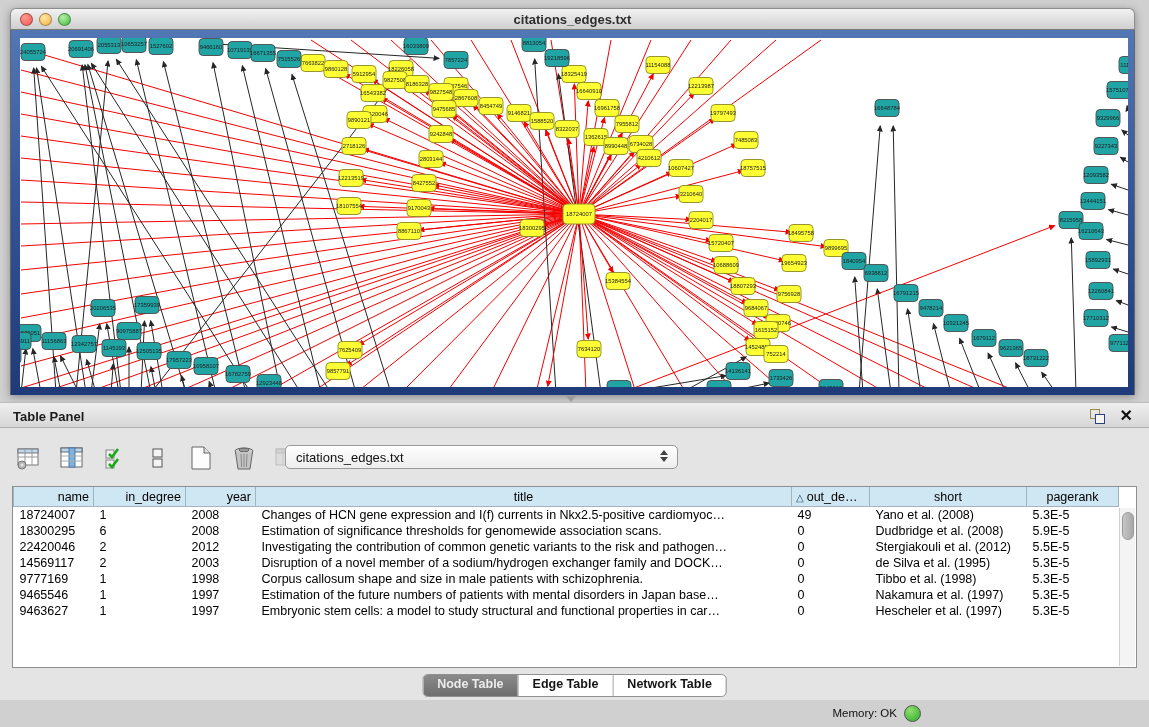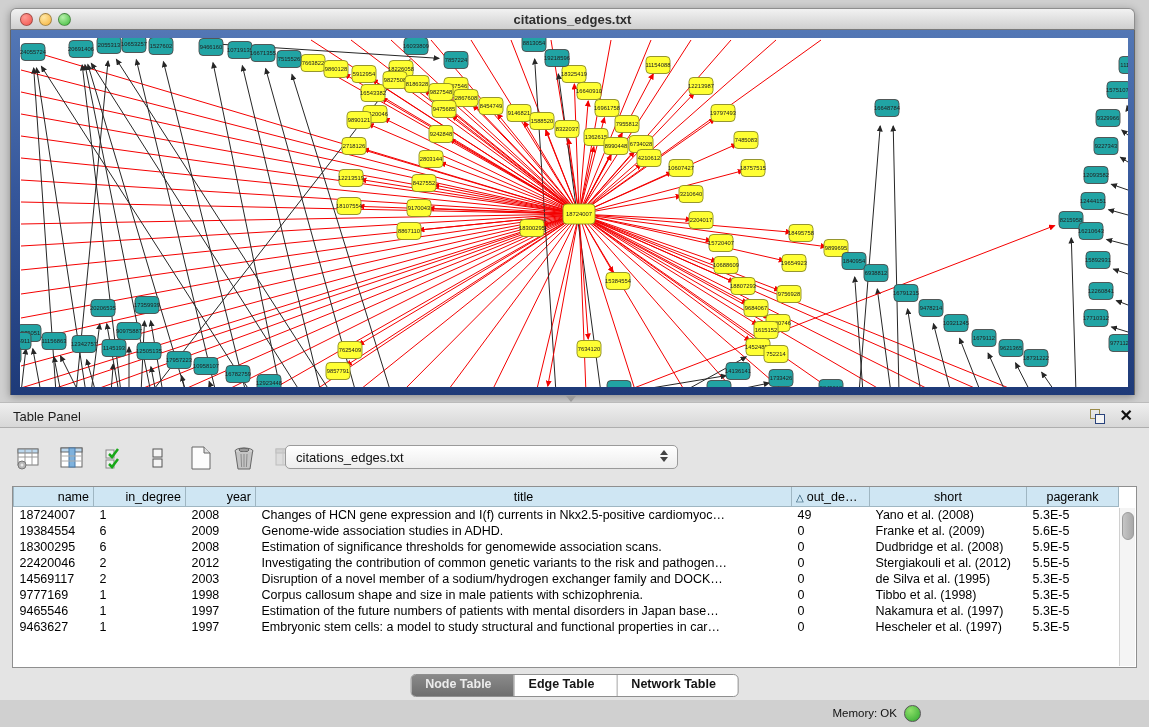--- a/index.html
+++ b/index.html
@@ -29,21 +29,21 @@
   .edge-black{stroke:#262626;stroke-width:1;}
   .node-label{font-family:"Liberation Sans",sans-serif;font-size:5.8px;fill:#222;}
 
   .splitter-arrow{position:absolute;left:566px;top:396px;width:0;height:0;
     border-left:5px solid transparent;border-right:5px solid transparent;border-top:6px solid #9a9a9a;}
 
   
   .tp-header{position:absolute;left:0;top:402px;width:1149px;height:26px;
     background:linear-gradient(180deg,#efefef,#d7d7d7);
     border-top:1px solid #bbb;border-bottom:1px solid #aeaeae;box-sizing:border-box;}
-  .tp-title{position:absolute;left:13px;top:6px;font-size:13px;color:#1c1c1c;}
+  .tp-title{position:absolute;left:13px;top:6px;font-size:13px;color:#1c1c1c;font-weight:bold;}
   .tp-float{position:absolute;right:44px;top:6px;width:15px;height:14px;cursor:pointer;}
   .tp-float .sq1{position:absolute;left:0;top:0;width:8px;height:8px;border:1.5px solid #9a8b4a;}
   .tp-float .sq2{position:absolute;left:5px;top:5px;width:8px;height:8px;border:1.5px solid #29427c;background:#f4f4f4;}
   .tp-close{position:absolute;right:16px;top:3px;font-size:16px;font-weight:700;color:#111;cursor:pointer;}
   .tp-body{position:absolute;left:0;top:428px;width:1149px;height:272px;background:#e4e4e4;}
 
   .toolbar{position:absolute;left:14px;top:14px;height:32px;display:flex;align-items:center;gap:13px;}
   .tool{width:30px;height:30px;display:flex;align-items:center;justify-content:center;cursor:pointer;}
   .fx{font-family:"DejaVu Serif",serif;font-style:italic;font-weight:700;font-size:15px;color:#111;}
   .fx small{font-size:10px;font-weight:600;}
@@ -65,21 +65,21 @@
   th.al-r{text-align:right;padding-right:14px;}
   th.al-l{text-align:left;}
   .sort-tri{font-size:10px;color:#1a4a66;margin-right:3px;}
   .vscroll{position:absolute;right:14px;top:80px;width:15px;height:158px;
     background:#f4f4f4;border-left:1px solid #d0d0d0;}
   .vthumb{position:absolute;left:2px;top:4px;width:10px;height:26px;border-radius:6px;
     background:linear-gradient(90deg,#c6c6c6,#a8a8a8);border:1px solid #9a9a9a;}
 
   .tabs{position:absolute;left:50%;transform:translateX(-50%);top:246px;height:21px;
     display:flex;border:1px solid #8f8f8f;border-radius:5px;overflow:hidden;background:#fff;}
-  .tab{padding:2px 22px 0 14px;font-size:12.5px;font-weight:700;color:#151515;
+  .tab{padding:2px 14px 0 14px;font-size:12.5px;font-weight:700;color:#151515;
     border-right:1px solid #a5a5a5;cursor:pointer;}
   .tab:last-child{border-right:none;}
   .tab.sel{background:linear-gradient(180deg,#8a8a8a,#6e6e6e);color:#ececec;}
 
   .statusbar{position:absolute;left:0;top:700px;width:935px;height:27px;background:#d0d0d0;}
   .mem{position:absolute;right:38px;top:7px;font-size:11.5px;color:#111;}
   .mem-dot{position:absolute;right:14px;top:5px;width:15px;height:15px;border-radius:50%;
     background:radial-gradient(circle at 35% 30%,#8fe06a,#2fa82f);border:1px solid #555;}
 </style>
 </head>
@@ -858,29 +858,20 @@
           <tr>
             <td>18724007</td>
             <td>1</td>
             <td>2008</td>
             <td>Changes of HCN gene expression and I(f) currents in Nkx2.5-positive cardiomyoc…</td>
             <td>49</td>
             <td>Yano et al. (2008)</td>
             <td>5.3E-5</td>
           </tr>
           <tr>
-            <td>19384554</td>
-            <td>6</td>
-            <td>2009</td>
-            <td>Genome-wide association studies in ADHD.</td>
-            <td>0</td>
-            <td>Franke et al. (2009)</td>
-            <td>5.6E-5</td>
-          </tr>
-          <tr>
             <td>18300295</td>
             <td>6</td>
             <td>2008</td>
             <td>Estimation of significance thresholds for genomewide association scans.</td>
             <td>0</td>
             <td>Dudbridge et al. (2008)</td>
             <td>5.9E-5</td>
           </tr>
           <tr>
             <td>22420046</td>

